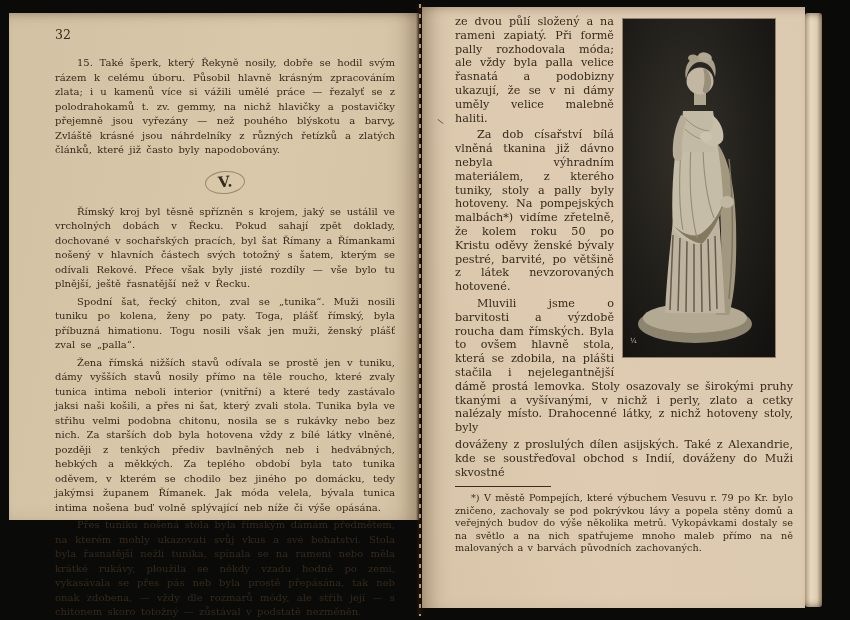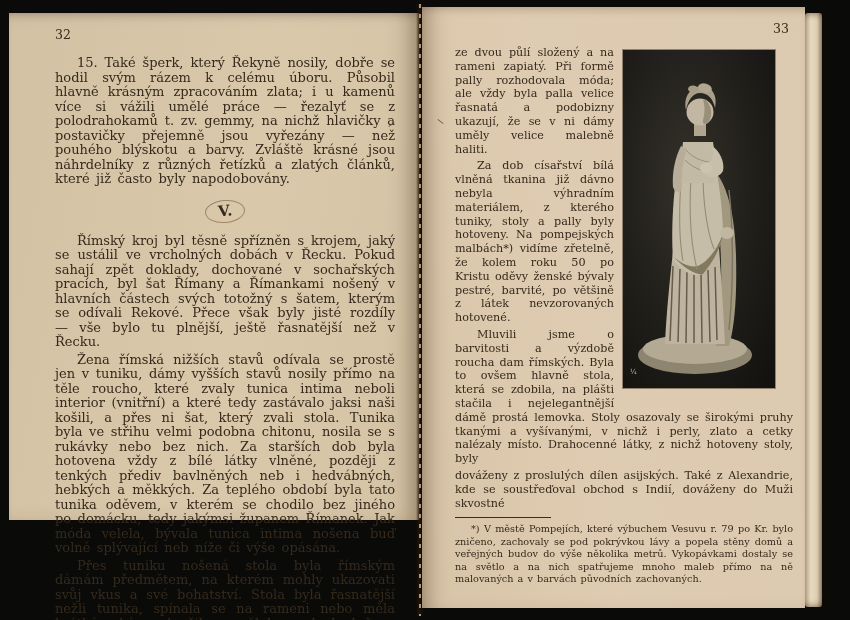--- a/index.html
+++ b/index.html
@@ -22,21 +22,21 @@
     background:repeating-linear-gradient(180deg,rgba(215,195,165,.75) 0 4px,rgba(30,16,5,.0) 4px 10px);}
   
   .edge-strip{position:absolute;left:805px;top:13px;width:17px;height:594px;border-radius:3px;
     background:linear-gradient(90deg,#c2ae8e 0%,#e7d9c0 35%,#ddcdb2 70%,#9e8b70 100%);
     box-shadow:inset 0 4px 6px -3px rgba(50,30,10,.5), inset 0 -4px 6px -3px rgba(50,30,10,.5);}
   
   .pagenum{font-size:12.5px;}
   .pagenum-left{text-align:left;margin:4px 0 14px 0;}
   .pagenum-right{text-align:right;margin:6px 4px 10px 0;}
   .para{margin:0 0 3px 0;text-align:justify;text-indent:22px;}
-  .page-left .para{font-size:13px;line-height:14.5px;word-spacing:2.2px;}
+  .page-left .para{font-size:10px;line-height:14.5px;word-spacing:2.2px;}
   .page-right .para{font-size:11.2px;line-height:13.8px;word-spacing:1.4px;}
   .cont{text-indent:0;}
   .chapter-heading{text-align:center;margin:13px 0 11px 0;}
   .circled{display:inline-block;font-size:15px;font-weight:bold;padding:1px 12px 2px 12px;
     border:1px solid rgba(100,72,40,.5);border-radius:50%;transform:rotate(-5deg);}
   
   .statue-fig{float:right;width:152px;height:338px;margin:4px 18px 10px 9px;
     background:#1d1b16;box-shadow:0 0 0 1px rgba(30,20,10,.4);}
   .statue-fig svg{display:block;}
   
@@ -52,28 +52,28 @@
 
 <div class="scan">
 
   <div class="page page-left">
     <div class="pagenum pagenum-left">32</div>
     <p class="para">15. Také šperk, který Řekyně nosily, dobře se hodil svým rázem k celému úboru. Působil hlavně krásným zpracováním zlata; i u kamenů více si vážili umělé práce — řezalyť se z polodrahokamů t. zv. gemmy, na nichž hlavičky a postavičky přejemně jsou vyřezány — než pouhého blýskotu a barvy. Zvláště krásné jsou náhrdelníky z různých řetízků a zlatých článků, které již často byly napodobovány.</p>
     <div class="chapter-heading">
       <span class="circled">V.</span>
     </div>
     <p class="para">Římský kroj byl těsně spřízněn s krojem, jaký se ustálil ve vrcholných dobách v Řecku. Pokud sahají zpět doklady, dochované v sochařských pracích, byl šat Římany a Římankami nošený v hlavních částech svých totožný s šatem, kterým se odívali Rekové. Přece však byly jisté rozdíly — vše bylo tu plnější, ještě řasnatější než v Řecku.</p>
+    <p class="para">Spodní šat, řecký chiton, zval se „tunika“. Muži nosili tuniku po kolena, ženy po paty. Toga, plášť římský, byla příbuzná himationu. Togu nosili však jen muži, ženský plášť zval se „palla“.</p>
     <p class="para">Žena římská nižších stavů odívala se prostě jen v tuniku, dámy vyšších stavů nosily přímo na těle roucho, které zvaly tunica intima neboli interior (vnitřní) a které tedy zastávalo jaksi naši košili, a přes ni šat, který zvali stola. Tunika byla ve střihu velmi podobna chitonu, nosila se s rukávky nebo bez nich. Za starších dob byla hotovena vždy z bílé látky vlněné, později z tenkých přediv bavlněných neb i hedvábných, hebkých a měkkých. Za teplého období byla tato tunika oděvem, v kterém se chodilo bez jiného po domácku, tedy jakýmsi županem Římanek. Jak móda velela, bývala tunica intima nošena buď volně splývající neb níže či výše opásána.</p>
     <p class="para">Přes tuniku nošená stola byla římským dámám předmětem, na kterém mohly ukazovati svůj vkus a své bohatství. Stola byla řasnatější nežli tunika, spínala se na rameni nebo měla krátké rukávy, ploužila se někdy vzadu hodně po zemi, vykasávala se přes pás neb byla prostě přepásána, tak neb onak zdobena, — vždy dle rozmarů módy, ale střih její — s chitonem skoro totožný — zůstával v podstatě nezměněn.</p>
   </div>
 
   <div class="gutter"></div>
 
   <div class="page page-right">
-    <div class="pagenum pagenum-right">33</div>
 
     <div class="wrap-zone">
       <figure class="statue-fig">
         <svg viewBox="0 0 152 338" width="152" height="338" aria-hidden="true">
           <defs>
             <radialGradient id="phbg" cx="42%" cy="38%" r="80%">
               <stop offset="0%" stop-color="#34312a"></stop>
               <stop offset="55%" stop-color="#211f1a"></stop>
               <stop offset="100%" stop-color="#131210"></stop>
             </radialGradient>

